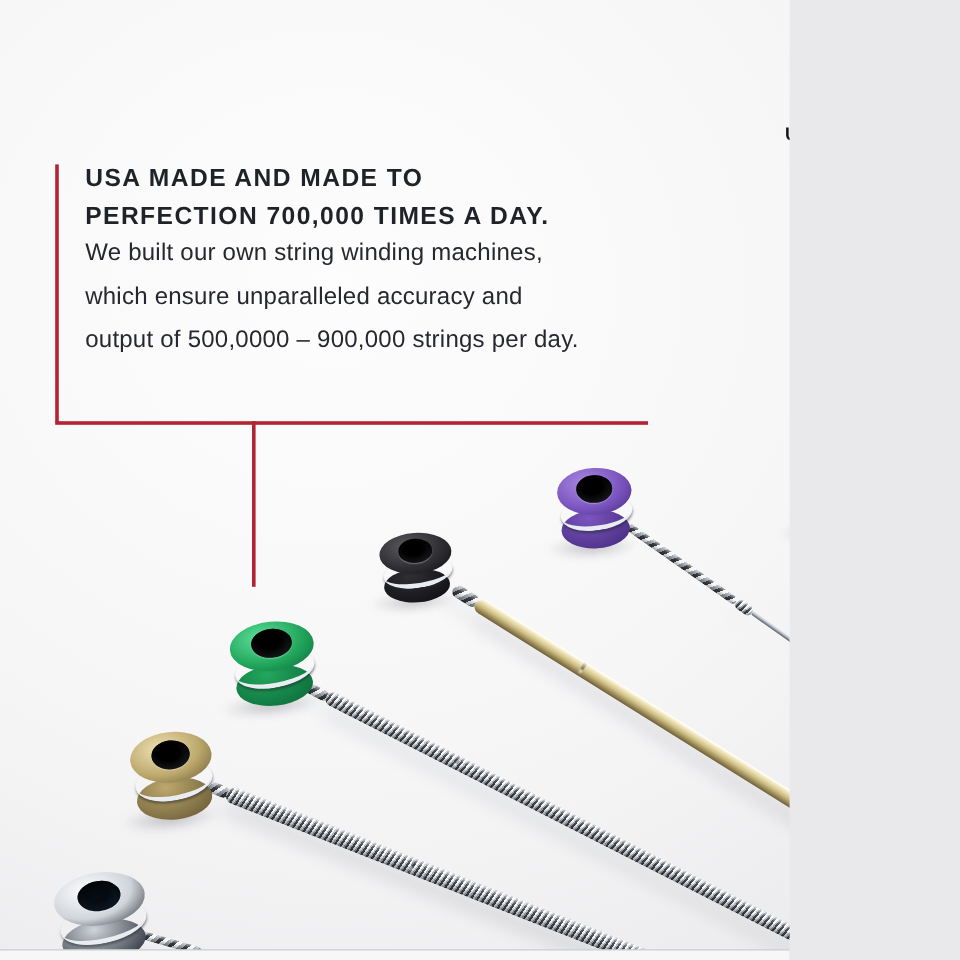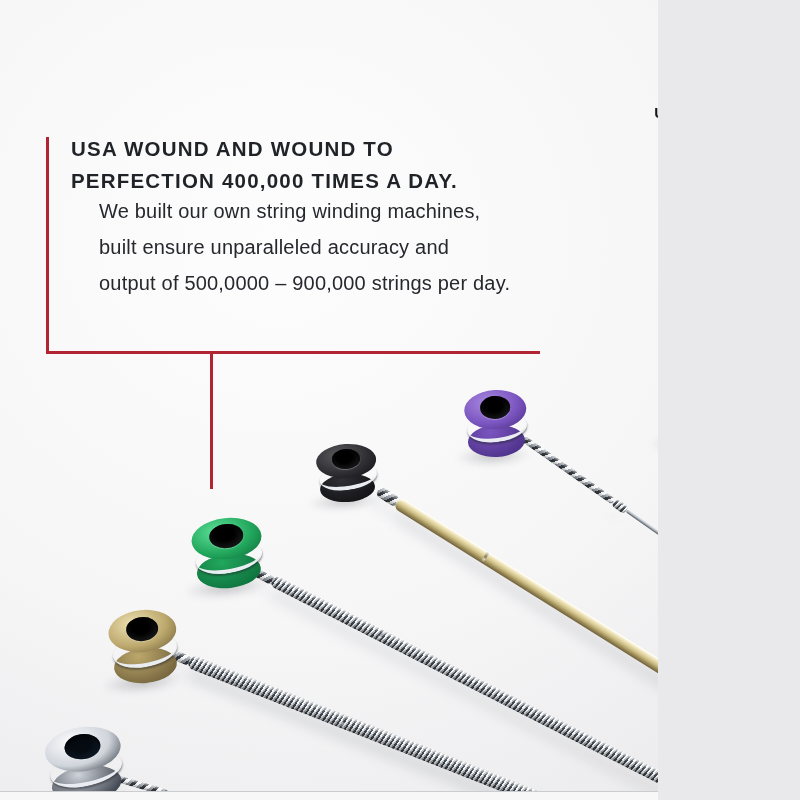--- a/index.html
+++ b/index.html
@@ -19,21 +19,21 @@
   .usa-label{position:absolute; left:0; top:48px; width:104px; text-align:center;
     font-weight:700; font-size:15px; letter-spacing:1.5px; color:#17171a;}
 
   
   .callout{position:absolute; left:71px; top:133px; z-index:6;}
   .heading{margin:0; font-size:20.5px; font-weight:700; letter-spacing:1.2px;
     line-height:32px; color:#1f2226;}
   .heading span{display:block;}
   .bodytext{margin:0; position:absolute; left:0; top:60px; width:480px;
     font-size:20px; font-weight:400; letter-spacing:.2px; line-height:36px; color:#26282d;}
-  .bodytext span{display:block; white-space:nowrap;margin-left:28px;}
+  .bodytext span{display:block; white-space:nowrap;}
 
   .accent-v{position:absolute; left:46px; top:137px; width:2.5px; height:215px; background:#b32433; z-index:6;}
   .accent-h{position:absolute; left:46px; top:351px; width:494px; height:2.5px; background:#b32433; z-index:6;}
   .accent-p{position:absolute; left:210px; top:351px; width:2.5px; height:138px; background:#b32433; z-index:6;}
 
   
   .string{position:absolute; display:flex; align-items:center; transform-origin:0 50%; z-index:2;}
   .seg{flex:0 0 auto; position:relative; border-radius:8px;
        box-shadow: 0 12px 14px -4px rgba(96,100,112,.32);}
   .seg-wound{
@@ -92,26 +92,26 @@
     </div>
     <div class="usa-label">USA MADE</div>
   </div>
 
   <div class="accent-v"></div>
   <div class="accent-h"></div>
   <div class="accent-p"></div>
 
   <div class="callout">
     <h1 class="heading">
-      <span>USA WOUND AND WOUND TO</span>
-      <span>PERFECTION 400,000 TIMES A DAY.</span>
+      <span>USA MADE AND MADE TO</span>
+      <span>PERFECTION 700,000 TIMES A DAY.</span>
     </h1>
     <p class="bodytext">
       <span>We built our own string winding machines,</span>
-      <span>built ensure unparalleled accuracy and</span>
+      <span>which ensure unparalleled accuracy and</span>
       <span>output of 500,0000 – 900,000 strings per day.</span>
     </p>
   </div>
 
   <div class="string" style="left:106px; top:771px; height:9px; transform:rotate(16deg);">
     <div class="seg seg-braid" style="width:64px; height:7px;"></div>
     <div class="seg seg-wire" style="width:46px; height:4px;"></div>
   </div>
 
   <div class="string" style="left:174px; top:648px; height:14px; transform:rotate(21.5deg);">

